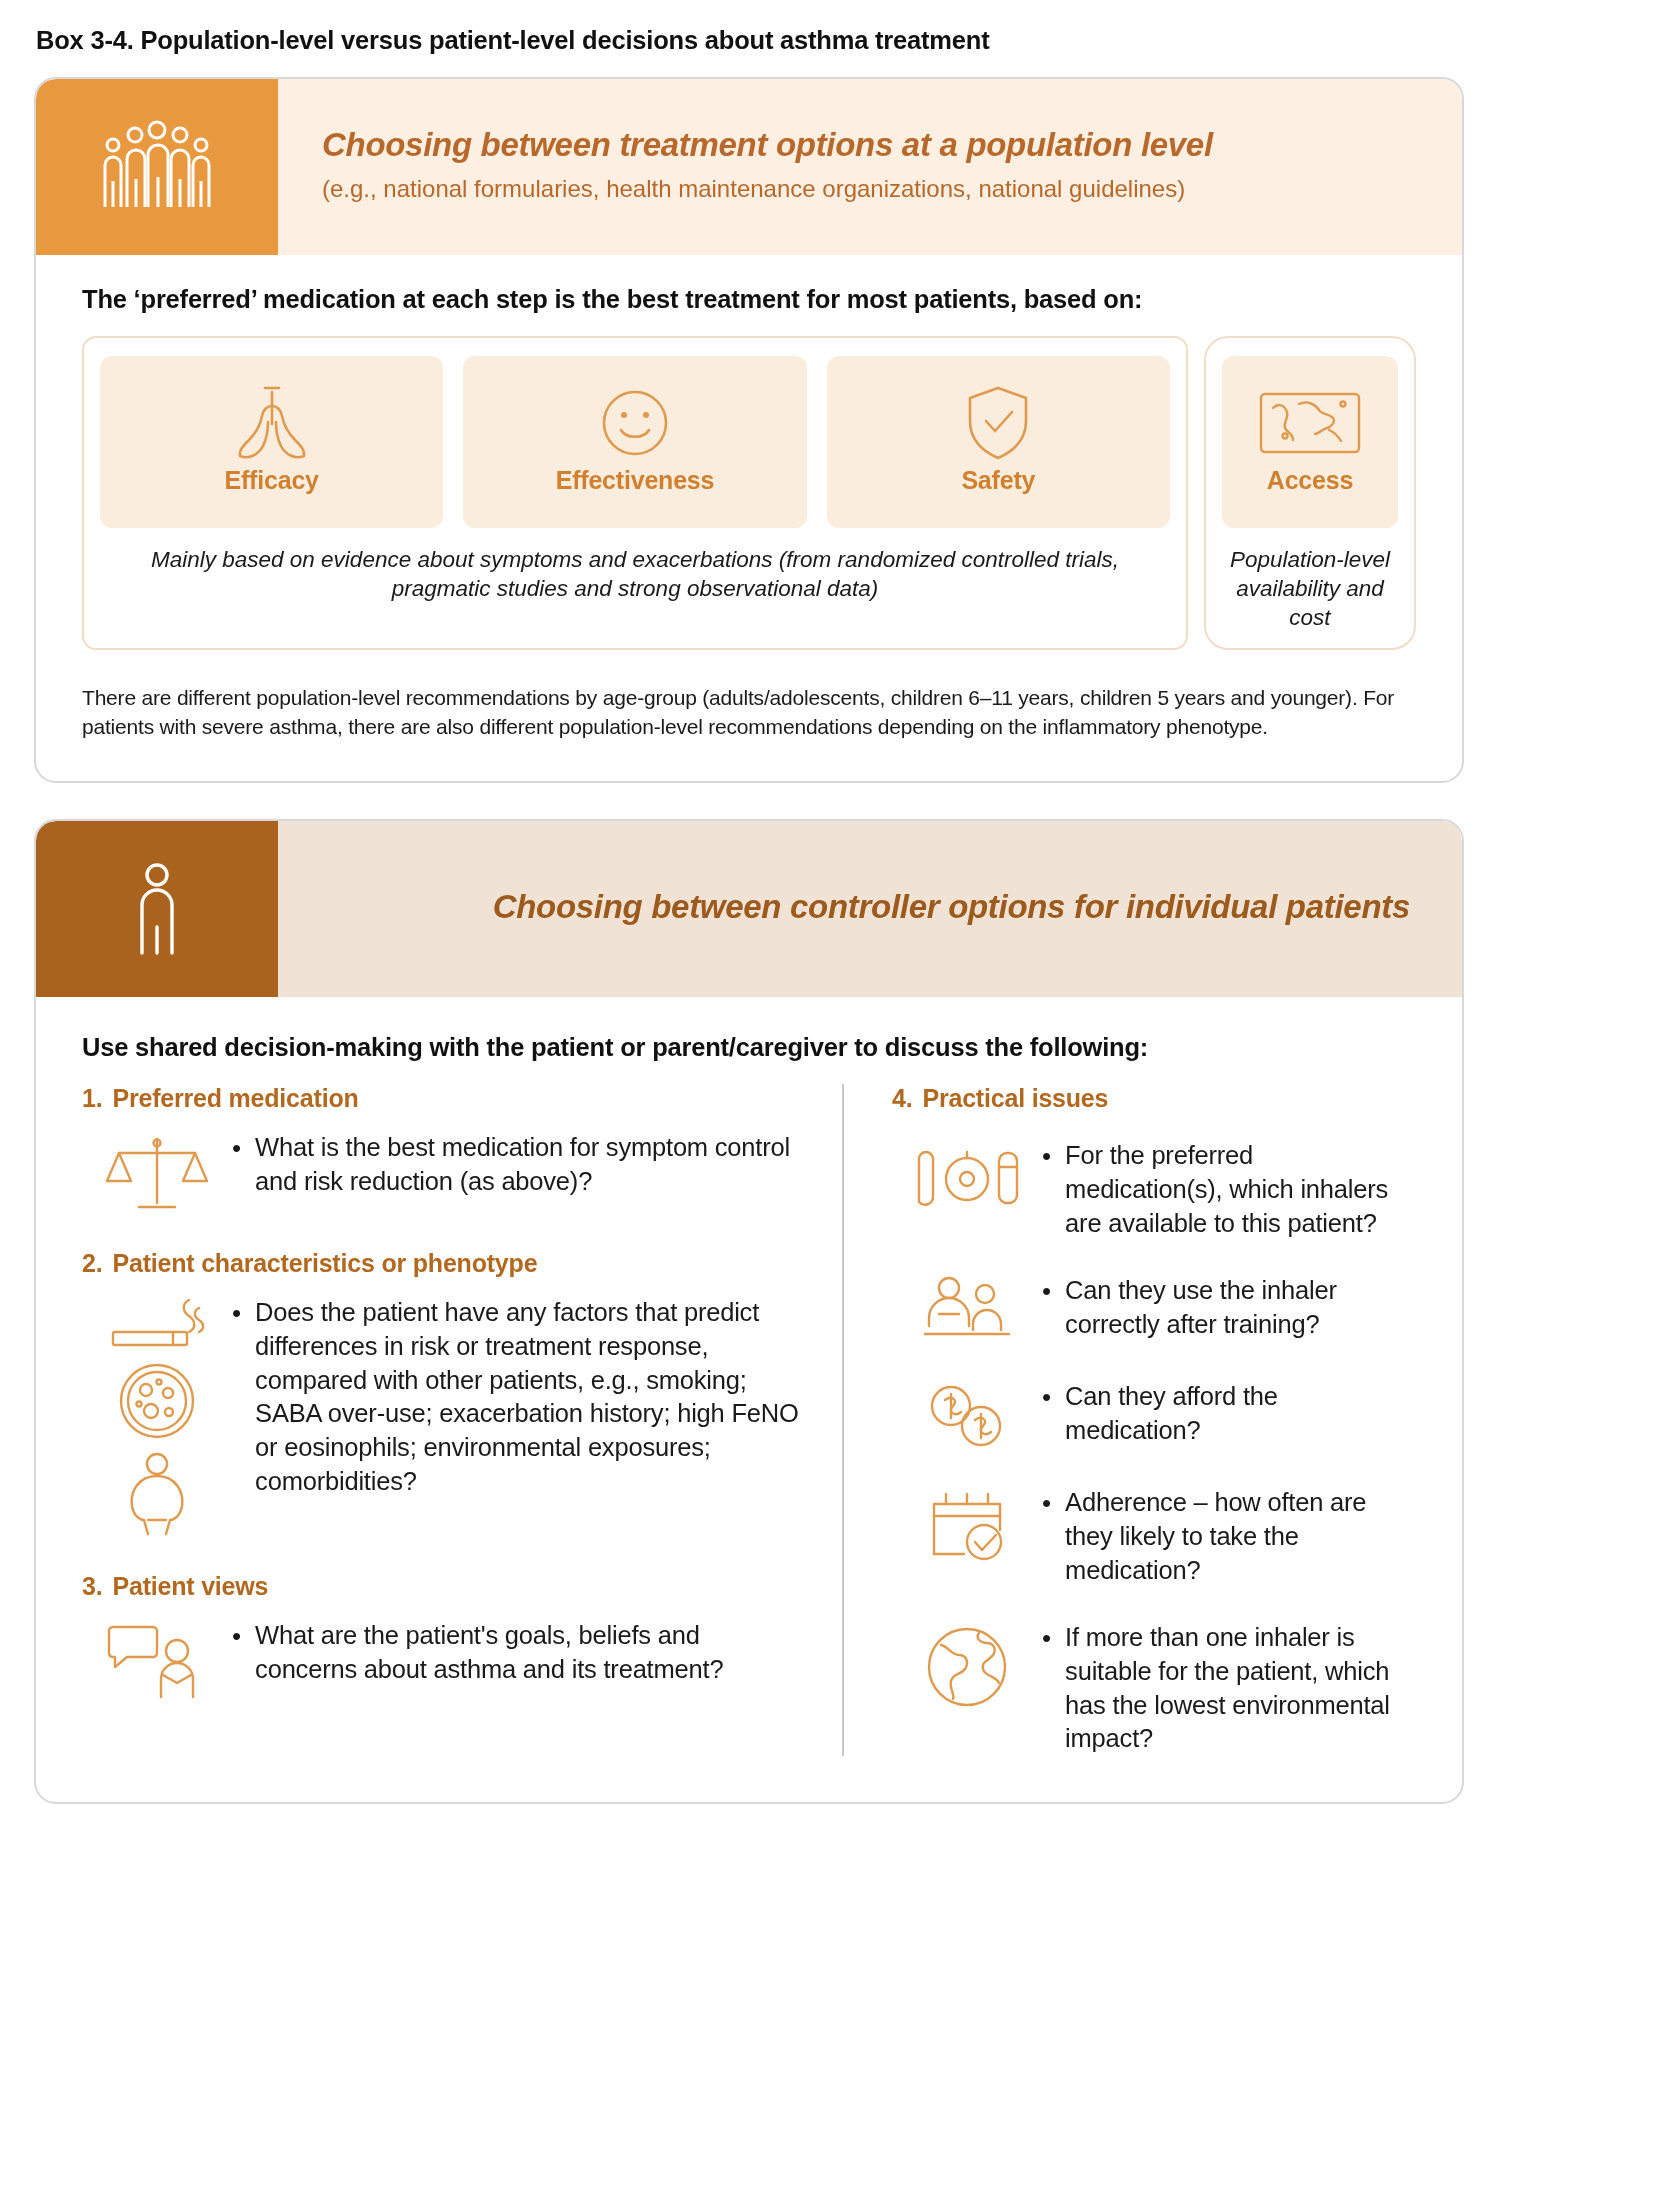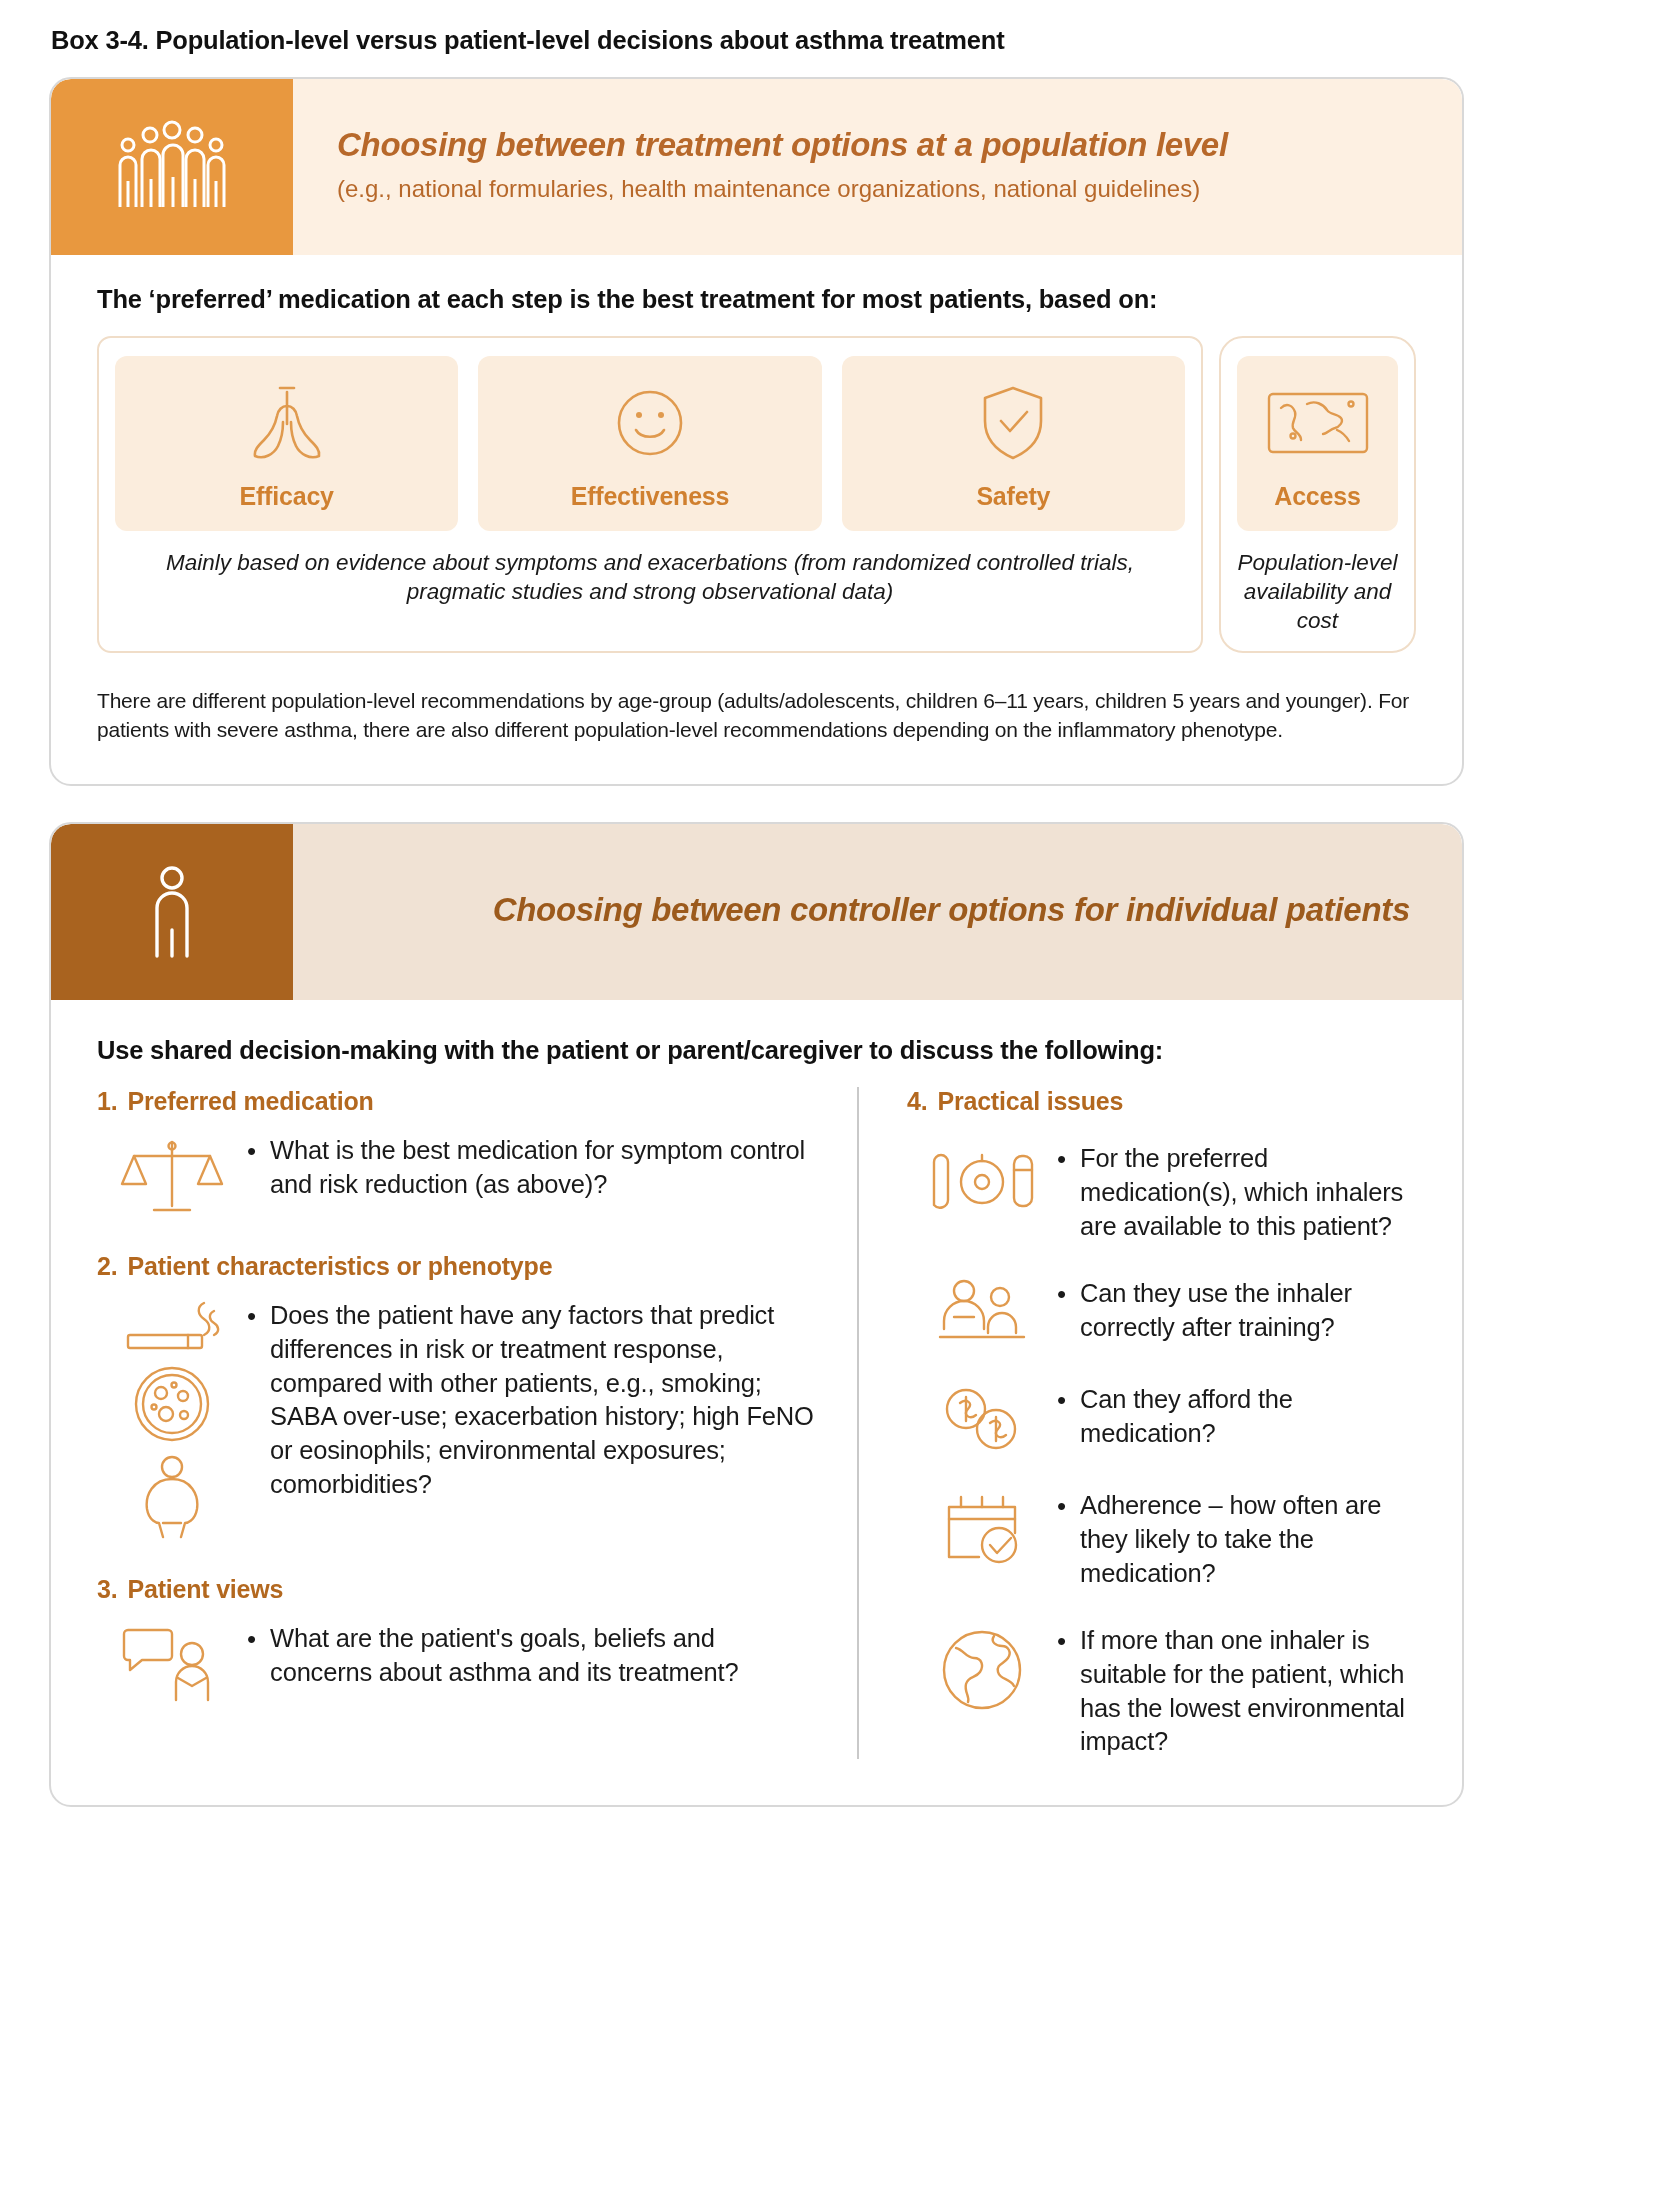--- a/index.html
+++ b/index.html
@@ -10,21 +10,21 @@
   body {
     width: 1680px;
     min-height: 2208px;
     font-family: "Liberation Sans", sans-serif;
     color: #1a1a1a;
     -webkit-font-smoothing: antialiased;
   }
   .page {
     width: 1504px;
     box-sizing: border-box;
-    padding: 18px 40px 30px 49px;
+    padding: 18px 40px 30px 34px;
   }
 
   
   .box-title {
     font-size: 25.5px;
     font-weight: bold;
     letter-spacing: -0.2px;
     color: #111111;
     margin: 8px 0 22px 2px;
   }
@@ -132,21 +132,21 @@
     min-height: 172px;
     box-sizing: border-box;
   }
   .criteria-icon {
     height: 86px;
     display: flex;
     align-items: center;
     justify-content: center;
   }
   .criteria-label {
-    margin-top: 16px;
+    margin-top: 0;
     font-size: 25px;
     font-weight: bold;
     color: #d0802f;
     letter-spacing: -0.2px;
   }
   .criteria-note {
     margin-top: 18px;
     font-size: 22.5px;
     font-style: italic;
     color: #1a1a1a;

